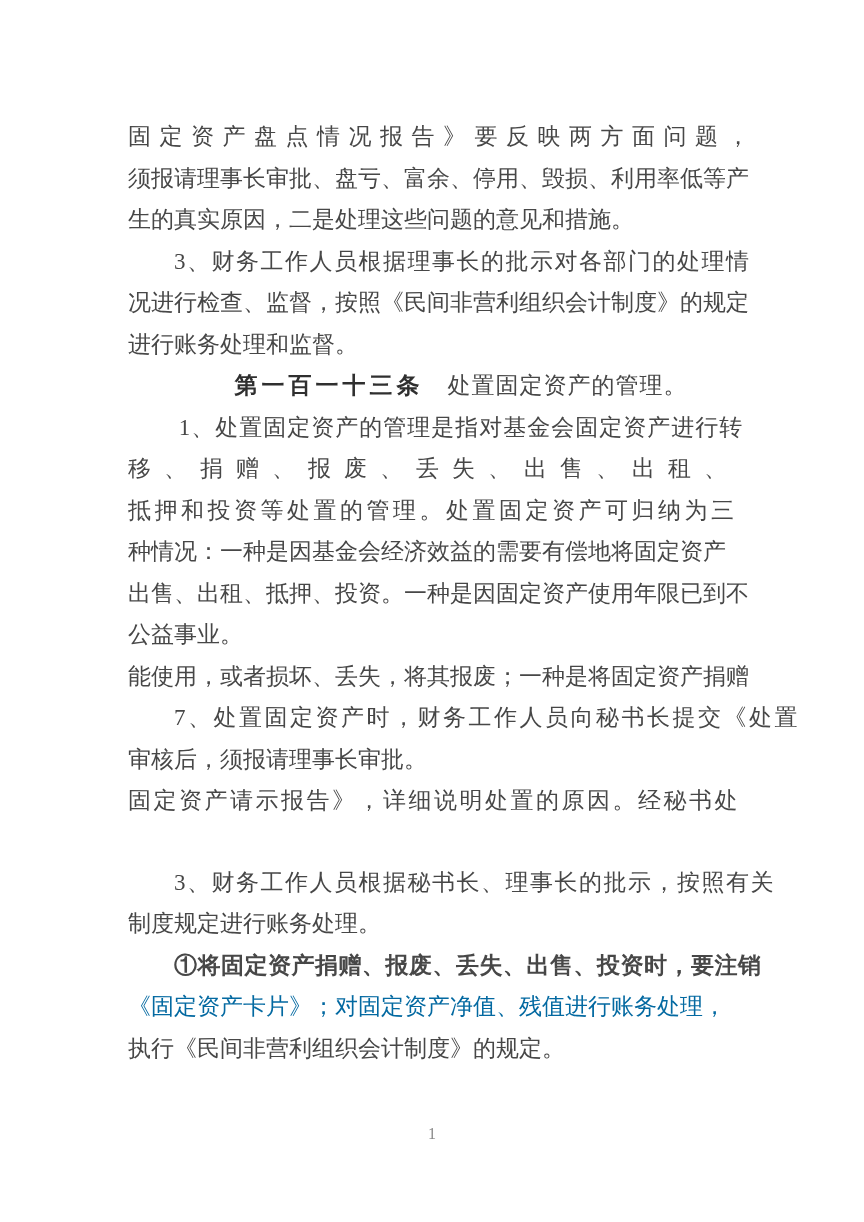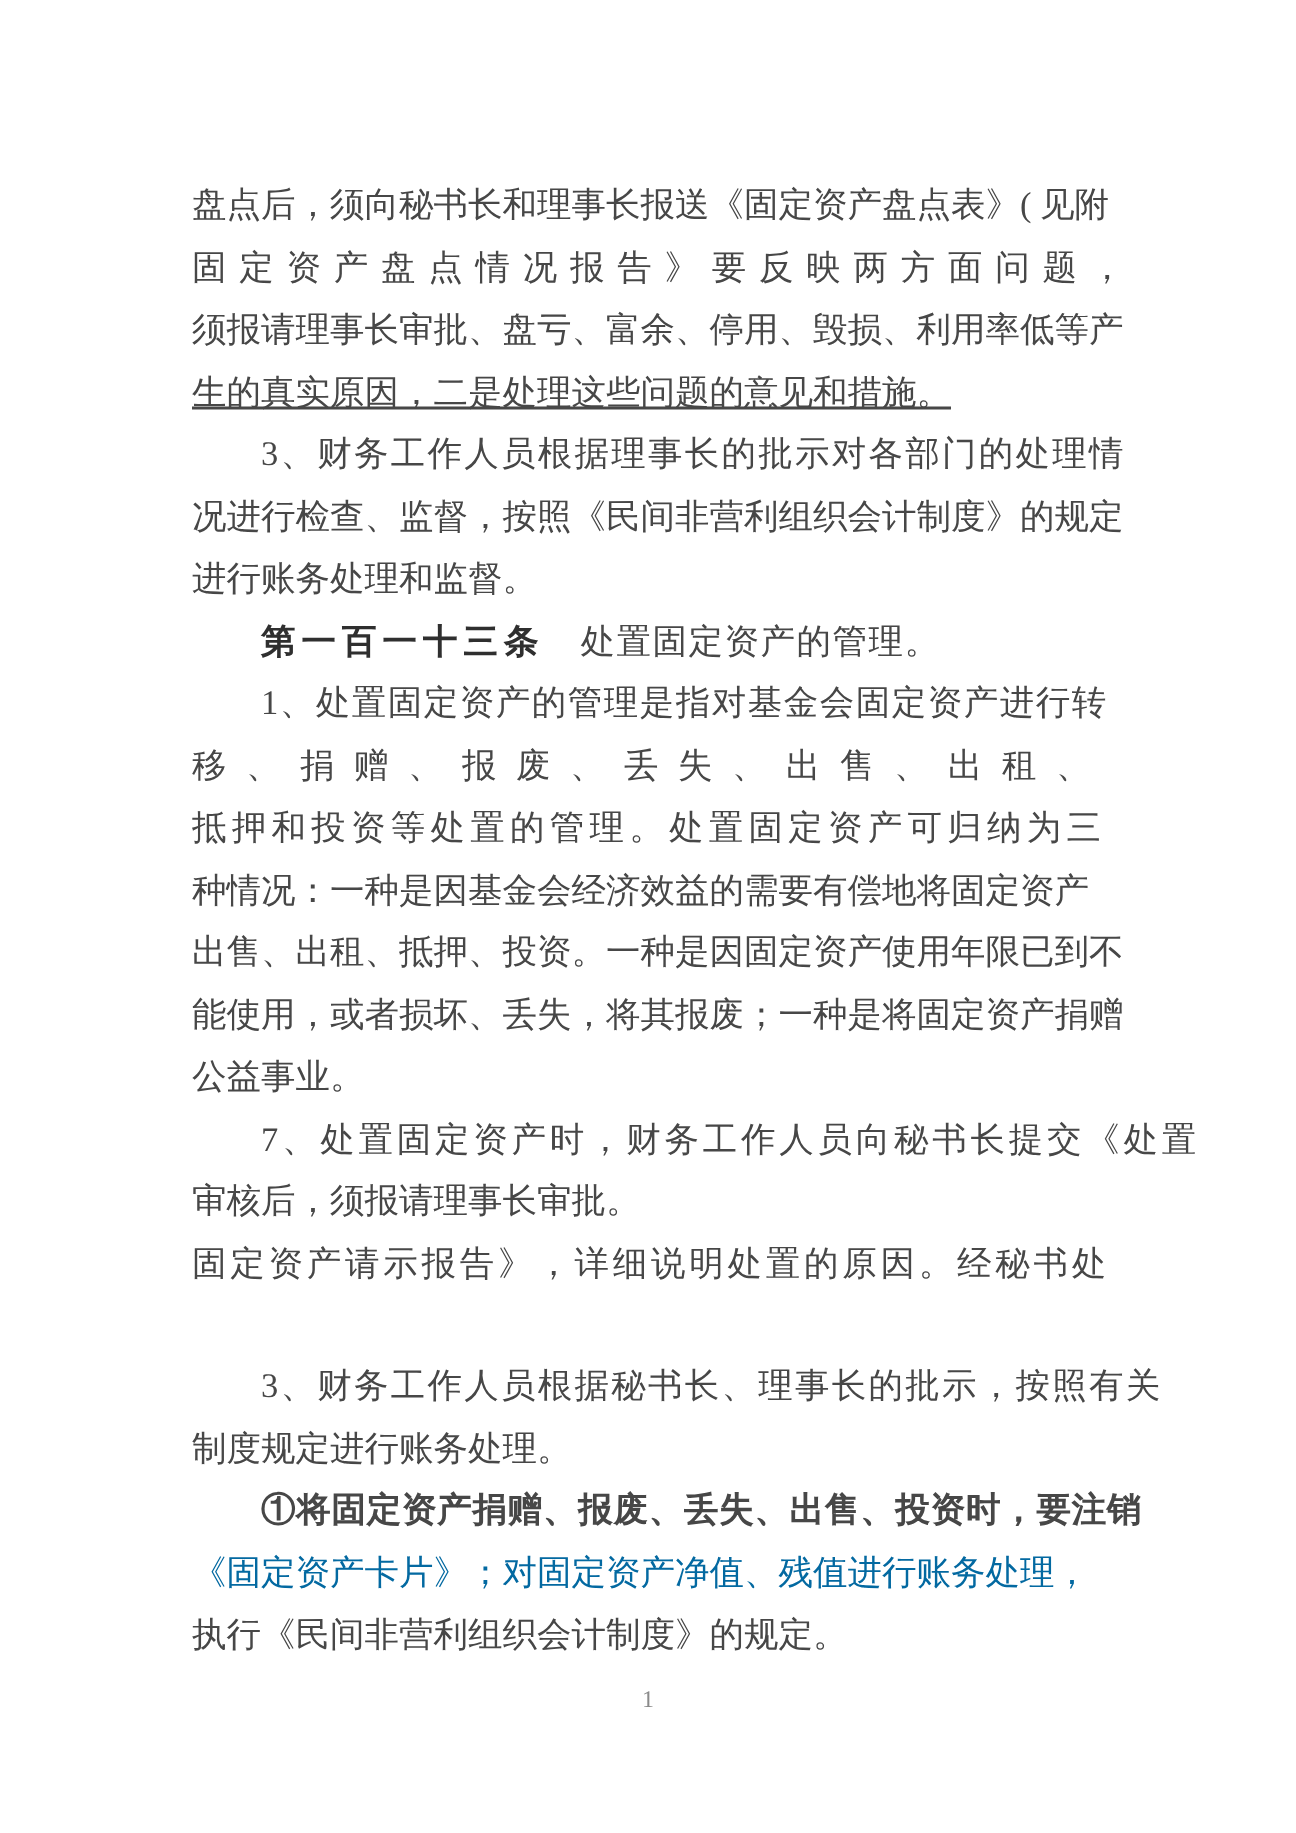--- a/index.html
+++ b/index.html
@@ -24,20 +24,21 @@
   .line {
     height: 41.5px;
     line-height: 41.5px;
     font-size: 23px;
     color: #474747;
     white-space: nowrap;
     font-weight: 400;
   }
   .line.indent {
     padding-left: 46px;
+    text-align: center;
   }
   .lead {
     font-weight: bold;
     color: #2f2f2f;
   }
   .page-number {
     position: absolute;
     top: 1122px;
     left: 0;
     width: 100%;
@@ -46,35 +47,34 @@
     line-height: 24px;
     color: #8a8a8a;
     font-family: "Liberation Serif", "DejaVu Serif", serif;
   }
 </style>
 </head>
 <body>
 
 <div class="page">
   <div class="content">
-      <div class="line" style="color: rgb(71, 71, 71);"><span style="letter-spacing: 0px;">盘点后，须向秘书长和理事长报送《固定资产盘点表》( 见附</span></div>
       <div class="line" style="color: rgb(71, 71, 71);"><span style="letter-spacing: 8.5px;">固定资产盘点情况报告》要反映两方面问题，</span></div>
       <div class="line" style="color: rgb(71, 71, 71);"><span style="letter-spacing: 0px;">须报请理事长审批、盘亏、富余、停用、毁损、利用率低等产</span></div>
-      <div class="line" style="color: rgb(71, 71, 71);"><span style="letter-spacing: 0px; text-decoration: underline;">生的真实原因，二是处理这些问题的意见和措施。</span></div>
+      <div class="line" style="color: rgb(71, 71, 71);"><span style="letter-spacing: 0px;">生的真实原因，二是处理这些问题的意见和措施。</span></div>
       <div class="line indent" style="color: rgb(71, 71, 71);"><span style="letter-spacing: 1.5px;">3、财务工作人员根据理事长的批示对各部门的处理情</span></div>
       <div class="line" style="color: rgb(71, 71, 71);"><span style="letter-spacing: 0px;">况进行检查、监督，按照《民间非营利组织会计制度》的规定</span></div>
       <div class="line" style="color: rgb(71, 71, 71);"><span style="letter-spacing: 0px;">进行账务处理和监督。</span></div>
       <div class="line indent" style="color: rgb(71, 71, 71);"><span class="lead" style="letter-spacing: 4px; margin-right: 24px; color: rgb(47, 47, 47);">第一百一十三条</span><span style="letter-spacing: 1px;">处置固定资产的管理。</span></div>
       <div class="line indent" style="color: rgb(71, 71, 71);"><span style="letter-spacing: 1px;">1、处置固定资产的管理是指对基金会固定资产进行转</span></div>
       <div class="line" style="color: rgb(71, 71, 71);"><span style="letter-spacing: 13px;">移、捐赠、报废、丢失、出售、出租、</span></div>
       <div class="line" style="color: rgb(71, 71, 71);"><span style="letter-spacing: 3.5px;">抵押和投资等处置的管理。处置固定资产可归纳为三</span></div>
       <div class="line" style="color: rgb(71, 71, 71);"><span style="letter-spacing: 0px;">种情况：一种是因基金会经济效益的需要有偿地将固定资产</span></div>
       <div class="line" style="color: rgb(71, 71, 71);"><span style="letter-spacing: 0px;">出售、出租、抵押、投资。一种是因固定资产使用年限已到不</span></div>
+      <div class="line" style="color: rgb(71, 71, 71);"><span style="letter-spacing: 0px;">公益事业。</span></div>
       <div class="line" style="color: rgb(71, 71, 71);"><span style="letter-spacing: 0px;">能使用，或者损坏、丢失，将其报废；一种是将固定资产捐赠</span></div>
-      <div class="line" style="color: rgb(71, 71, 71);"><span style="letter-spacing: 0px;">公益事业。</span></div>
       <div class="line indent" style="color: rgb(71, 71, 71);"><span style="letter-spacing: 2.5px;">7、处置固定资产时，财务工作人员向秘书长提交《处置</span></div>
       <div class="line" style="color: rgb(71, 71, 71);"><span style="letter-spacing: 0px;">审核后，须报请理事长审批。</span></div>
       <div class="line" style="color: rgb(71, 71, 71);"><span style="letter-spacing: 2.5px;">固定资产请示报告》，详细说明处置的原因。经秘书处</span></div>
       <div class="line indent" style="color: rgb(71, 71, 71); margin-top: 40px;"><span style="letter-spacing: 1.5px;">3、财务工作人员根据秘书长、理事长的批示，按照有关</span></div>
       <div class="line" style="color: rgb(71, 71, 71);"><span style="letter-spacing: 0px;">制度规定进行账务处理。</span></div>
       <div class="line indent" style="color: rgb(71, 71, 71); font-weight: bold;"><span style="letter-spacing: 0.5px;">①将固定资产捐赠、报废、丢失、出售、投资时，要注销</span></div>
       <div class="line" style="color: #0369a1;"><span style="letter-spacing: 0px;">《固定资产卡片》；对固定资产净值、残值进行账务处理，</span></div>
       <div class="line" style="color: rgb(71, 71, 71);"><span style="letter-spacing: 0px;">执行《民间非营利组织会计制度》的规定。</span></div>
     </div>
   <div class="page-number">1</div>

